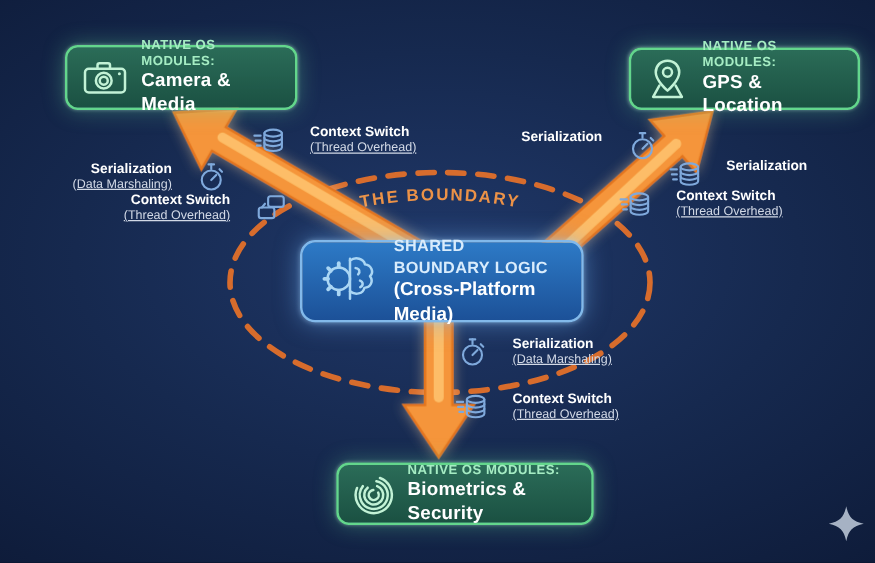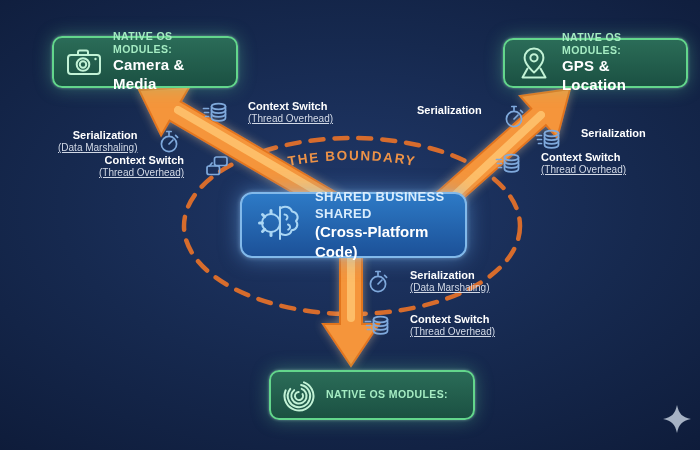--- a/index.html
+++ b/index.html
@@ -123,20 +123,21 @@
         <g transform="rotate(-28 16 18)">
           <circle cx="16" cy="18" r="4" stroke-dasharray="20 5"></circle>
           <circle cx="16" cy="18" r="7.6" stroke-dasharray="34 8"></circle>
           <circle cx="16" cy="18" r="11.2" stroke-dasharray="48 12"></circle>
           <circle cx="16" cy="18" r="14.5" stroke-dasharray="58 22"></circle>
         </g>
       </svg>
     </span>
     <span class="mtext">
       <span class="m-eyebrow">NATIVE OS MODULES:</span>
+      <span class="m-name">Biometrics &amp; Security</span>
     </span>
   </div>
 
   <div class="corebox">
     <span class="coreicon">
       <svg width="50" height="48" viewBox="0 0 50 48">
         <path d="M25,8 v32"></path>
         <circle cx="16" cy="24" r="9"></circle>
         <g stroke-width="3">
           <line x1="16" y1="11.5" x2="16" y2="14.5"></line>
@@ -144,22 +145,22 @@
           <line x1="4.5" y1="24" x2="7.5" y2="24"></line>
           <line x1="7.5" y1="15.5" x2="9.7" y2="17.7"></line>
           <line x1="7.5" y1="32.5" x2="9.7" y2="30.3"></line>
         </g>
         <path d="M25,9.5 c4.5,-3.5 11,-1.5 12,3 c5,.5 7.5,6 4,9.5 c3,4 .5,9 -4.5,9.3 c-.8,4.7 -7.5,6.2 -11.5,2.7"></path>
         <path d="M29.5,15.5 c3,.2 4,3 2,5"></path>
         <path d="M33,25.5 c2.8,1 2.8,4 .2,5.2"></path>
       </svg>
     </span>
     <span class="ctext">
-      <span class="c-title">SHARED BUSINESS SHARED</span>
-      <span class="c-sub">(Cross-Platform Code)</span>
+      <span class="c-title">SHARED BOUNDARY LOGIC</span>
+      <span class="c-sub">(Cross-Platform Media)</span>
     </span>
   </div>
 
   <div class="clabel" style="left:202px;top:100px">
     <span class="cicon">
       <svg width="26" height="25" viewBox="0 0 26 25">
         <line x1="1.5" y1="8.5" x2="6.5" y2="8.5"></line>
           <line x1="2.5" y1="12.5" x2="6.5" y2="12.5"></line>
           <line x1="3.5" y1="16.5" x2="6.5" y2="16.5"></line>
         <ellipse cx="16.5" cy="6.5" rx="7" ry="2.8"></ellipse>

